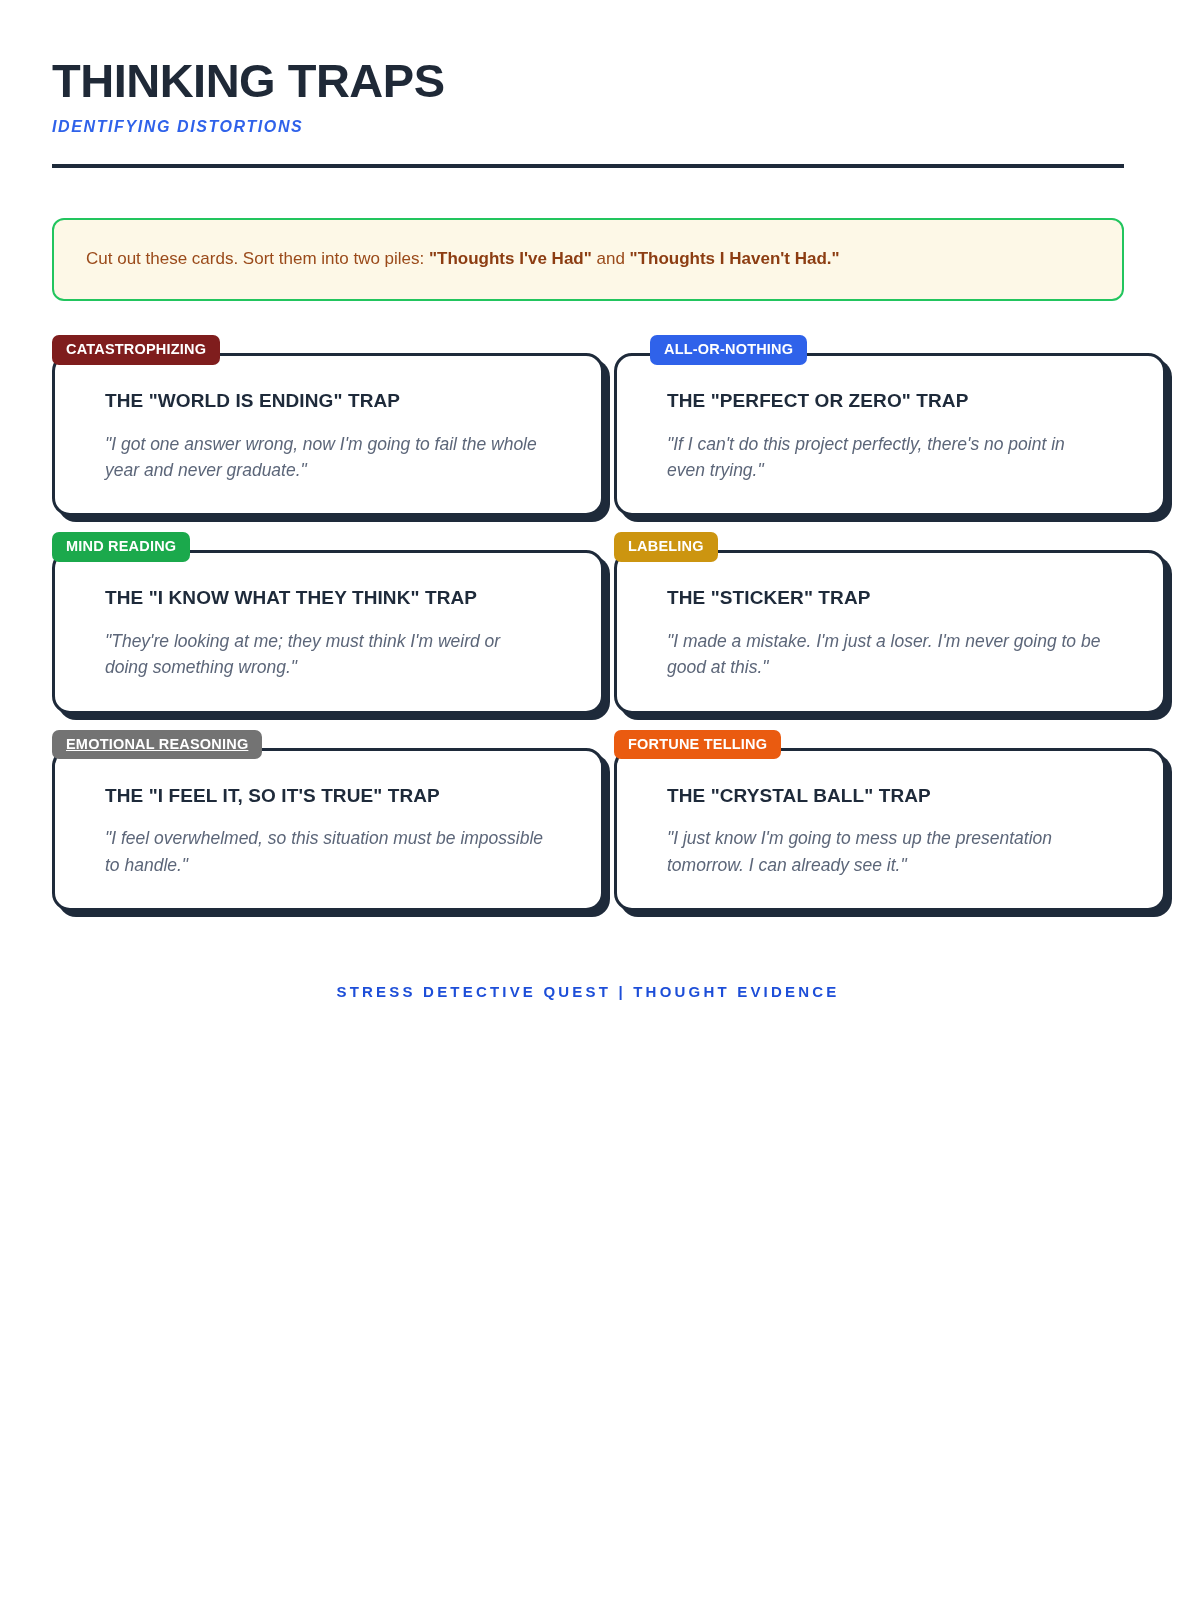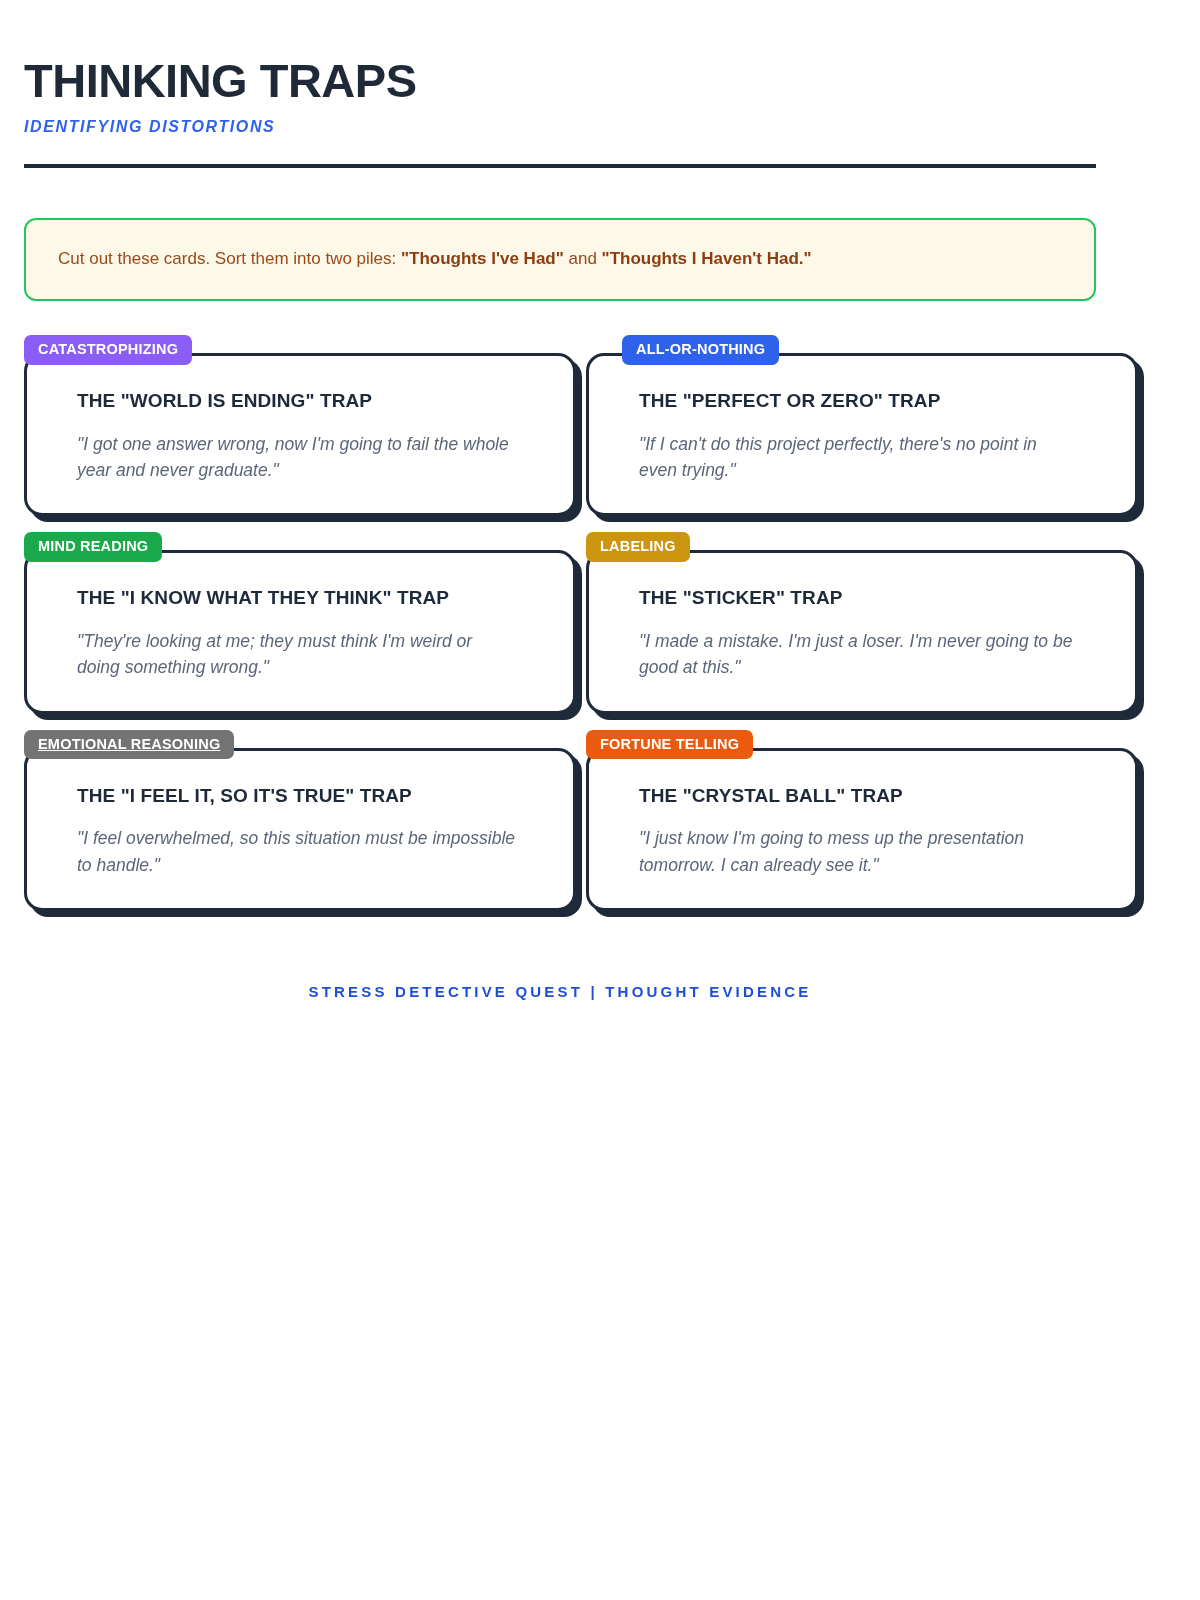--- a/index.html
+++ b/index.html
@@ -12,21 +12,21 @@
   body {
     background: #ffffff;
     font-family: "Liberation Sans", sans-serif;
     color: #1e2a3a;
     -webkit-font-smoothing: antialiased;
   }
 
   .page {
     width: 1200px;
     height: 1600px;
-    padding: 52px 76px 0 24px;
+    padding: 52px 76px 0 52px;
     position: relative;
   }
 
   
   .header { padding-left: 0; }
 
   .title {
     font-size: 47px;
     font-weight: 700;
     letter-spacing: -0.5px;
@@ -149,21 +149,21 @@
     <div class="header-rule"></div>
   </div>
 
   <div class="banner">
     <p class="banner-text"><span>Cut out these cards. Sort them into two piles: </span><b>"Thoughts I've Had"</b><span> and </span><b>"Thoughts I Haven't Had."</b></p>
   </div>
 
   <div class="grid">
 
     <div class="card-wrap">
-      <div class="tag" style="background: #8b5cf6;">CATASTROPHIZING</div>
+      <div class="tag" style="background: #7f1d1d;">CATASTROPHIZING</div>
       <div class="card">
         <div class="card-title">THE "WORLD IS ENDING" TRAP</div>
         <div class="card-quote">"I got one answer wrong, now I'm going to fail the whole year and never graduate."</div>
       </div>
     </div>
 
     <div class="card-wrap">
       <div class="tag" style="background: rgb(47, 98, 234); margin-left: 36px;">ALL-OR-NOTHING</div>
       <div class="card">
         <div class="card-title">THE "PERFECT OR ZERO" TRAP</div>

